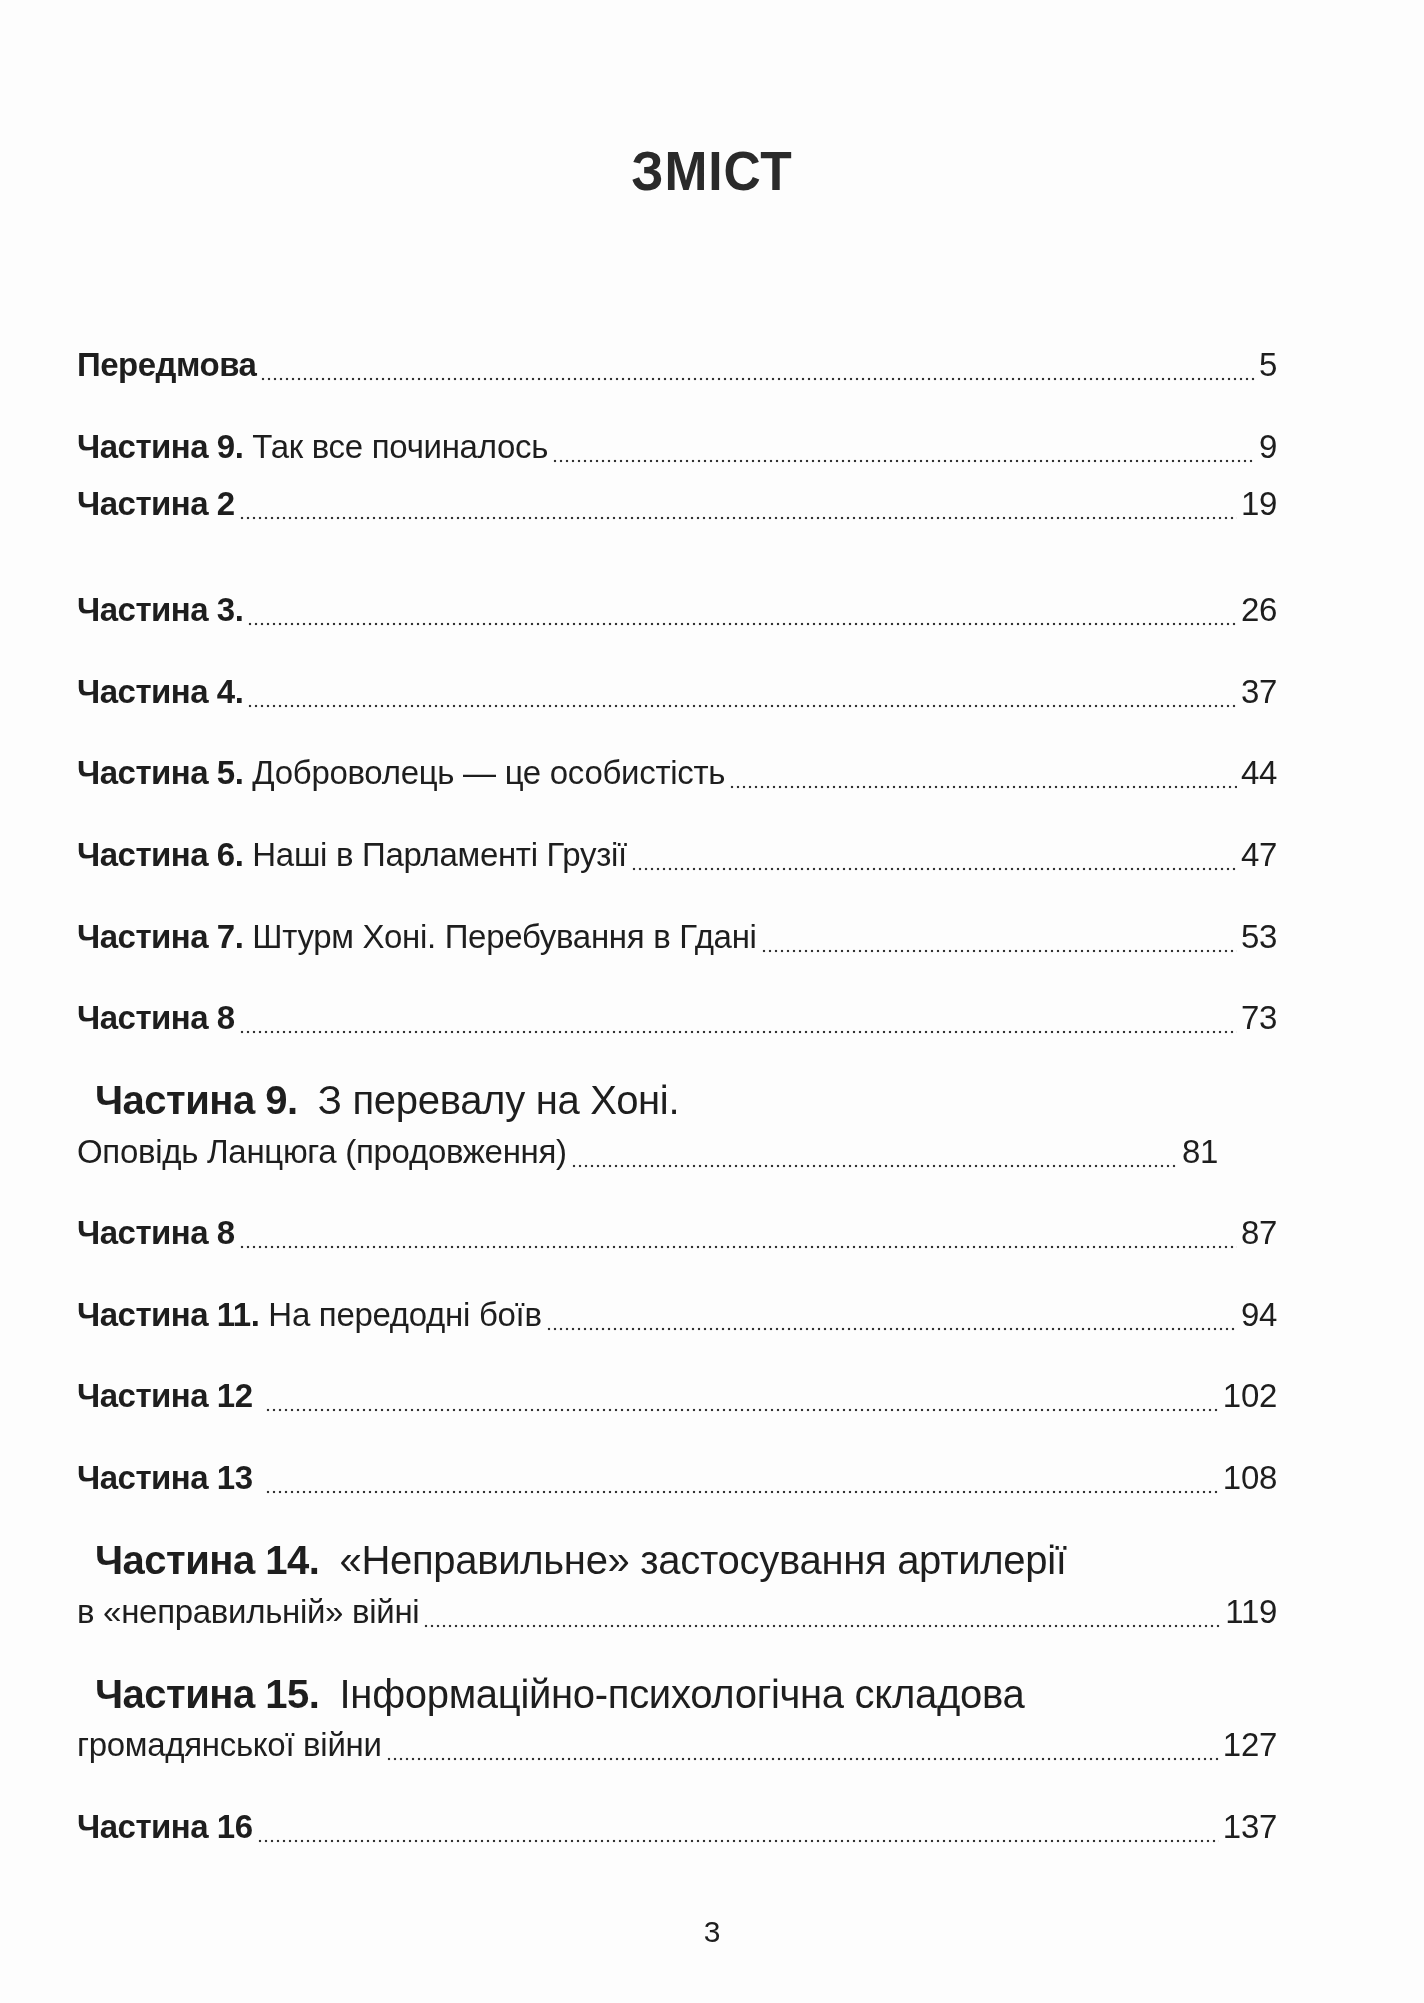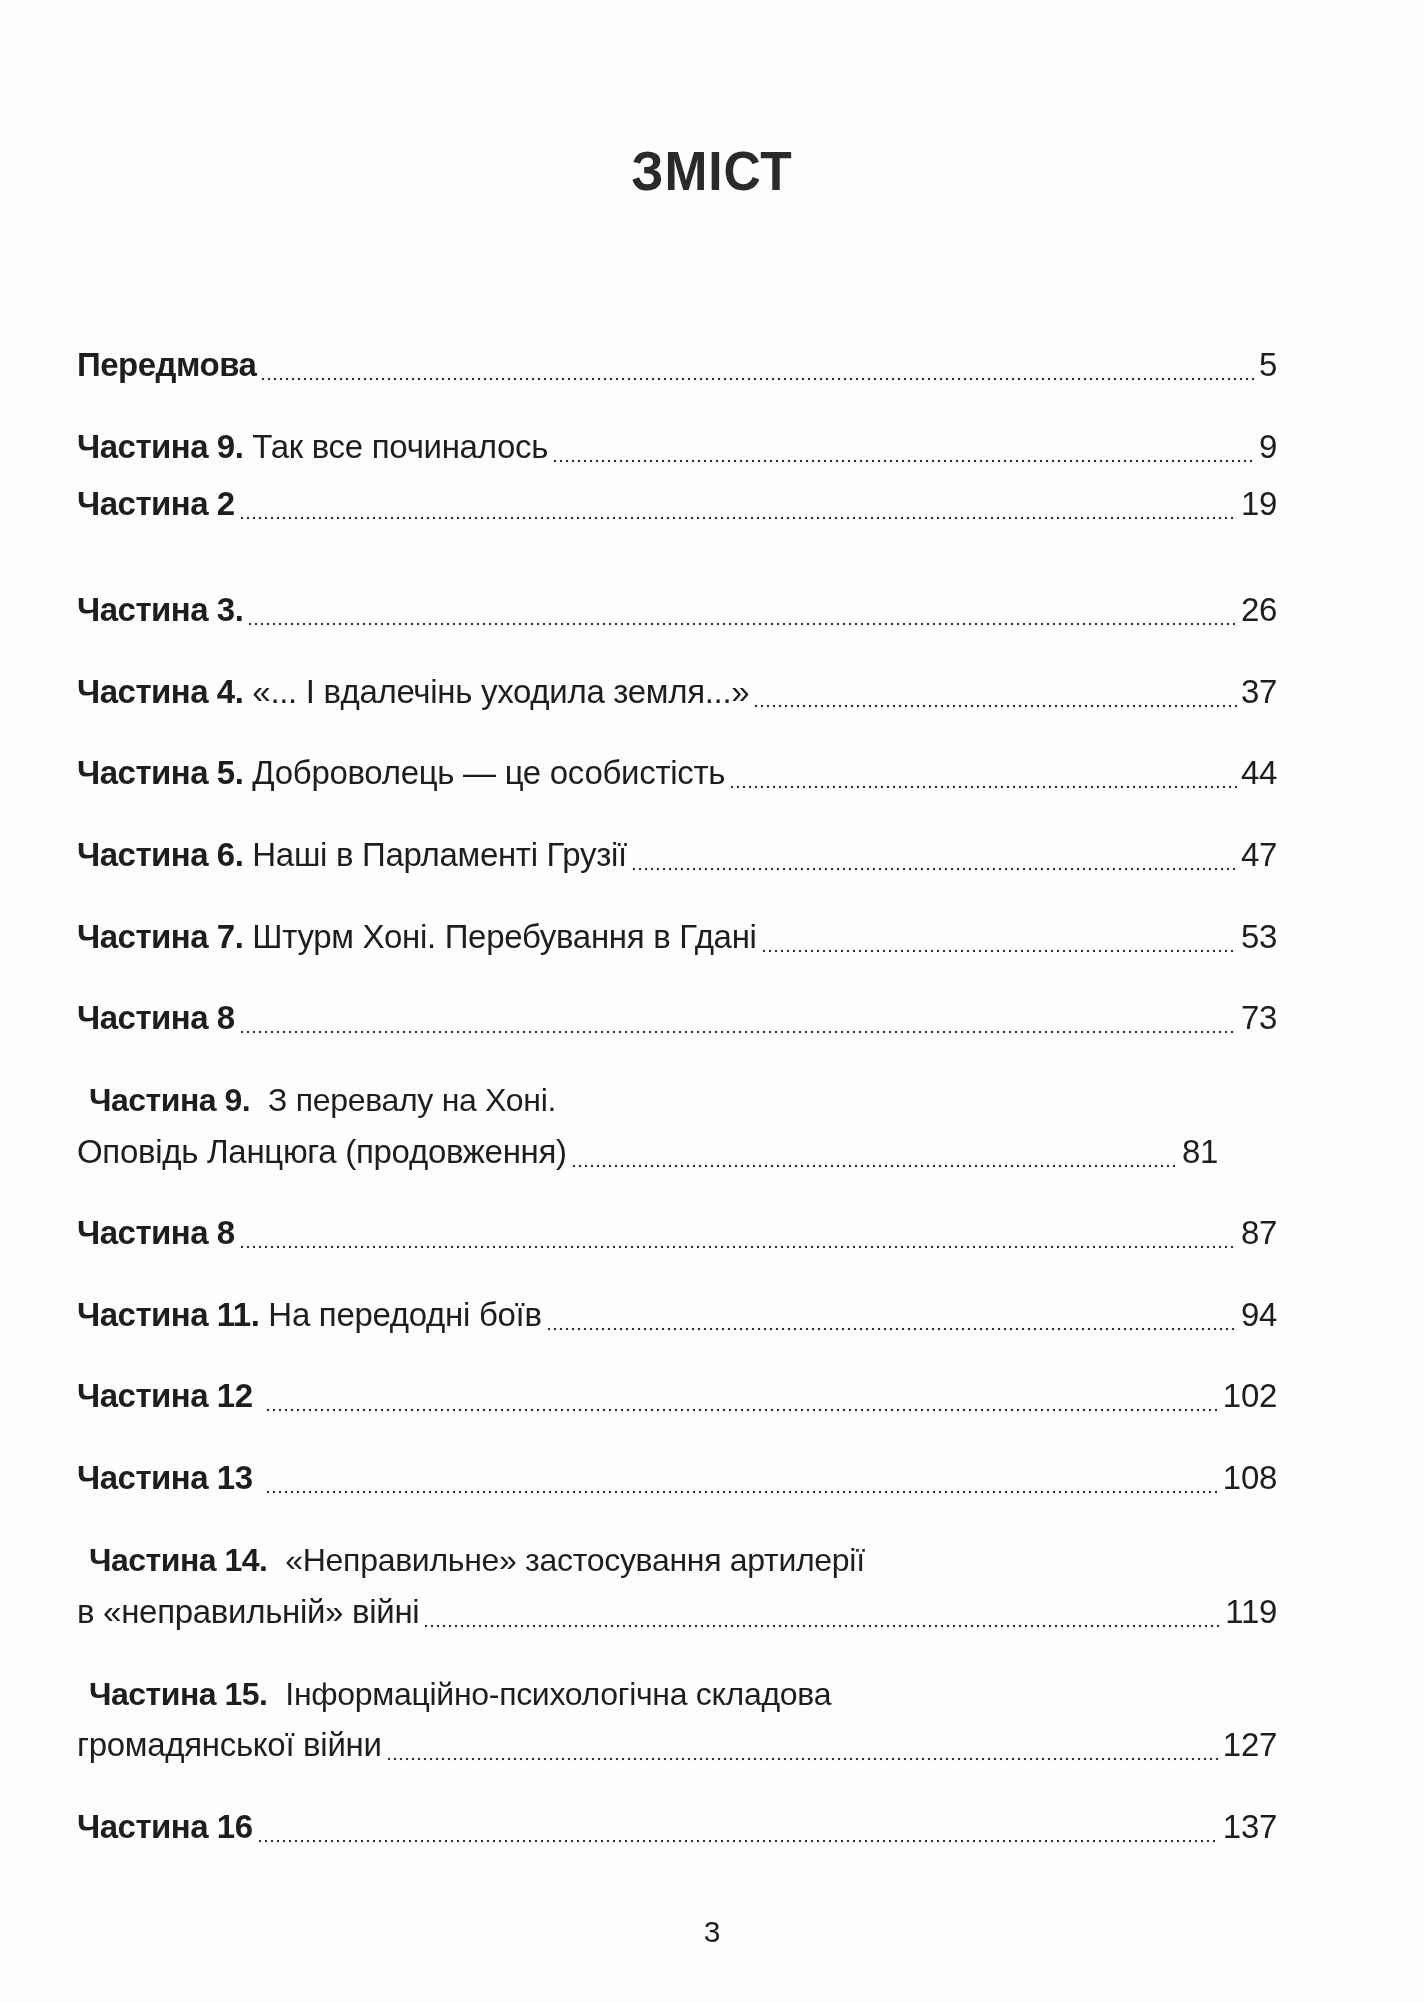--- a/index.html
+++ b/index.html
@@ -25,21 +25,21 @@
   .txt { margin-left:9px; letter-spacing:-0.3px; }
   .txt.nomargin { margin-left:0; }
   .dots {
     flex:1; height:40px; margin:0 4px;
     background-image:radial-gradient(circle, #333 1.3px, transparent 1.6px);
     background-size:6px 6px; background-repeat:repeat-x;
     background-position:0 31px;
   }
   .pg { letter-spacing:-0.3px; }
   .line1 {
-    position:absolute; left:89px; font-size:32px; line-height:40px; white-space:nowrap;
+    position:absolute; left:95px; font-size:40px; line-height:40px; white-space:nowrap;
   }
   .pagenum {
     position:absolute; left:0; width:1424px; top:1915px; text-align:center; font-size:30px;
   }
 </style>
 </head>
 <body>
 
 <div class="title">ЗМІСТ</div>
 
@@ -63,21 +63,20 @@
 </div>
 
 <div class="toc-row" style="top:590px">
   <span class="lbl">Частина 3.</span>
   <span class="dots"></span>
   <span class="pg">26</span>
 </div>
 
 <div class="toc-row" style="top:672px">
   <span class="lbl">Частина 4.</span>
-  <span class="txt">«... І вдалечінь уходила земля...»</span>
   <span class="dots"></span>
   <span class="pg">37</span>
 </div>
 
 <div class="toc-row" style="top:753px">
   <span class="lbl">Частина 5.</span>
   <span class="txt">Доброволець — це особистість</span>
   <span class="dots"></span>
   <span class="pg">44</span>
 </div>

